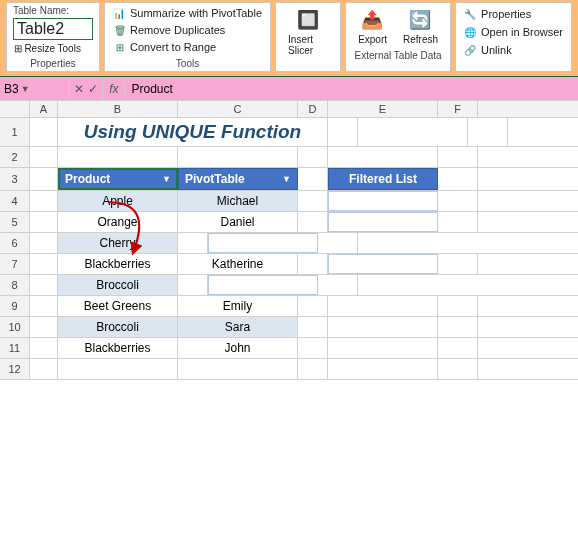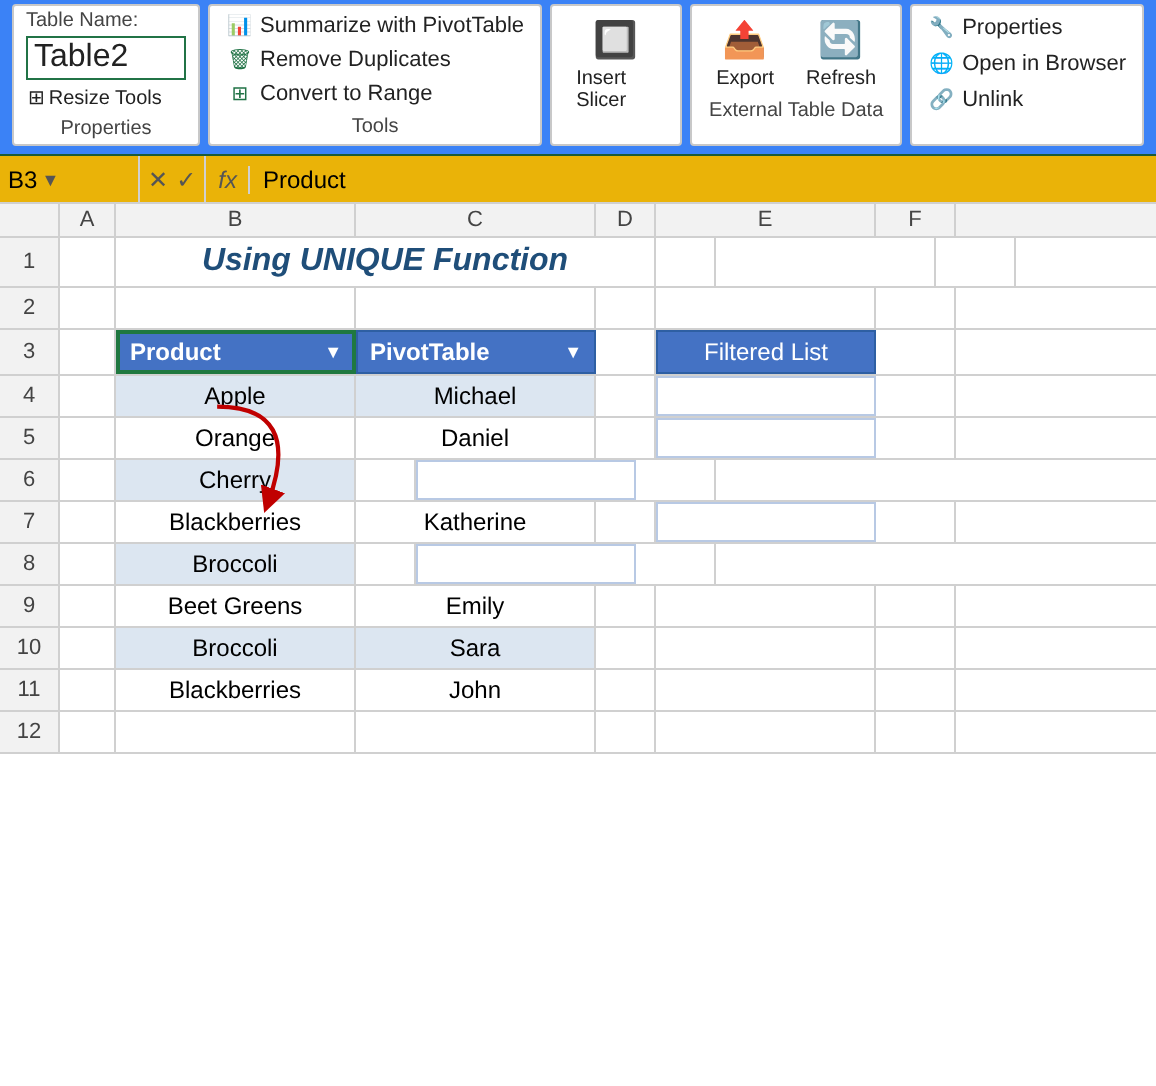--- a/index.html
+++ b/index.html
@@ -7,21 +7,21 @@
       font-family: 'Segoe UI', Arial, sans-serif;
       font-size: 12px;
       background: #fff;
       width: 578px;
       height: 543px;
       overflow: hidden;
     }
 
     
     .ribbon {
-      background: #3b82f6;
+      background: #fdba74;
       padding: 2px 6px 4px 6px;
       display: flex;
       align-items: stretch;
       gap: 4px;
       border-bottom: 1px solid #1a5c38;
     }
     .ribbon-group {
       display: flex;
       flex-direction: column;
       align-items: flex-start;
@@ -134,21 +134,21 @@
       border: 1px solid #c8c8c8;
       border-radius: 2px;
       padding: 3px 6px;
     }
 
     
     .formula-bar {
       display: flex;
       align-items: center;
       border-bottom: 1px solid #d0d0d0;
-      background: #eab308;
+      background: #f9a8d4;
       height: 24px;
       gap: 0;
     }
     .name-box {
       width: 70px;
       border-right: 1px solid #d0d0d0;
       height: 100%;
       display: flex;
       align-items: center;
       padding: 0 4px;
@@ -249,37 +249,37 @@
       font-size: 9px;
       color: #fff;
     }
     .table-row-odd { background: #dce6f1; }
     .table-row-even { background: #ffffff; }
 
     
     .filtered-list-header {
       background: #4472c4;
       color: #fff;
-      font-weight: normal;
+      font-weight: bold;
       text-align: center;
       padding: 3px 4px;
       font-size: 12px;
       border: 1px solid #2e5fa3;
       width: 110px;
     }
     .filtered-list-cell {
       background: #fff;
       border: 1px solid #b8c9e4;
       width: 110px;
       height: 20px;
     }
 
     
     .title-cell {
-      font-size: 16px;
+      font-size: 19px;
       font-style: italic;
       font-weight: bold;
       color: #1f4e79;
       text-align: center;
     }
 
     
     .arrow-container {
       position: absolute;
       top: 97px;

